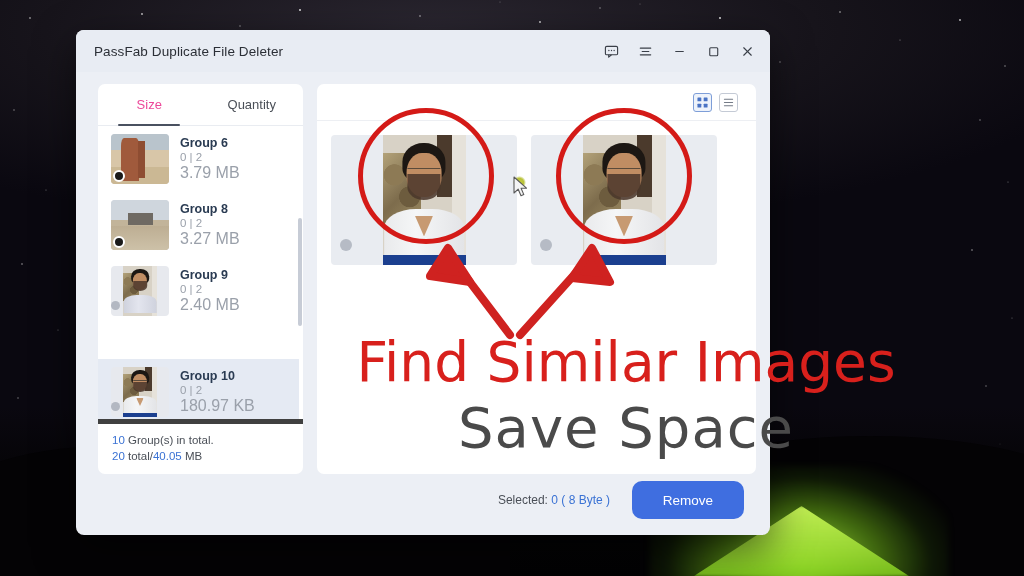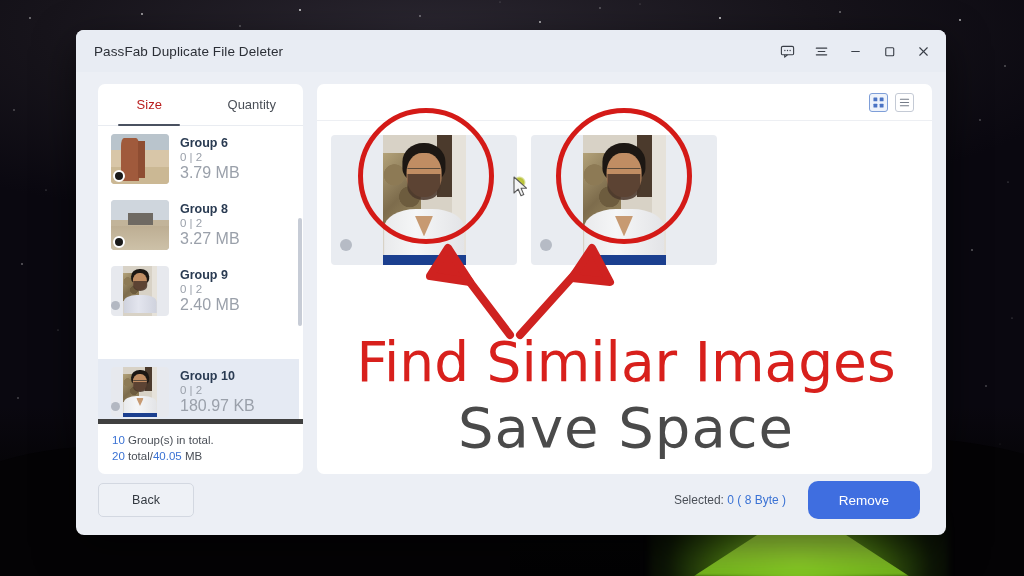--- a/index.html
+++ b/index.html
@@ -39,21 +39,21 @@
     position:absolute; right:115px; bottom:0; width:215px; height:70px;
     background: linear-gradient(180deg, rgba(205,250,90,0.92), rgba(130,205,30,0.85));
     clip-path: polygon(50% 0%, 100% 100%, 0% 100%);
     filter: blur(1.5px);
   }
 
   
   #app-window {
     position: absolute;
     left: 76px; top: 30px;
-    width: 870px; height: 505px;
+    width: 694px; height: 505px;
     background: #eceff5;
     border-radius: 8px;
     box-shadow: 0 14px 40px rgba(0,0,0,0.55);
     overflow: hidden;
     display: flex; flex-direction: column;
   }
 
   
   #titlebar {
     height: 42px;
@@ -93,21 +93,21 @@
   }
   #tabs {
     display: flex; height: 42px; flex: 0 0 auto;
     border-bottom: 1px solid #e9ecf1;
     position: relative;
   }
   .tab {
     flex: 1; display: flex; align-items: center; justify-content: center;
     font-size: 13px; color: #4a4f57; cursor: default; position: relative;
   }
-  .tab.active { color: #b91c1c; }
+  .tab.active { color: #ec4899; }
   .tab.active::after {
     content: ""; position: absolute; bottom: -1px; left: 50%;
     transform: translateX(-50%);
     width: 62px; height: 2px; background: #4a5160; border-radius: 2px;
   }
   #select-all-row {
     display: flex; align-items: center; gap: 9px;
     padding: 10px 0 9px 16px; flex: 0 0 auto;
   }
   .checkbox {
@@ -535,21 +535,20 @@
               </div>
               <div class="card-dot"></div>
             </div>
 
           </div>
         </div>
       </div>
     </div>
 
     <div id="window-footer">
-      <div id="back-button">Back</div>
       <div id="footer-right">
         <div id="selected-status">
           <span>Selected: </span><span class="num">0</span>&nbsp;<span class="num">( 8 Byte )</span>
         </div>
         <div id="remove-button">Remove</div>
       </div>
     </div>
   </div>
 
   <div id="annotations">

